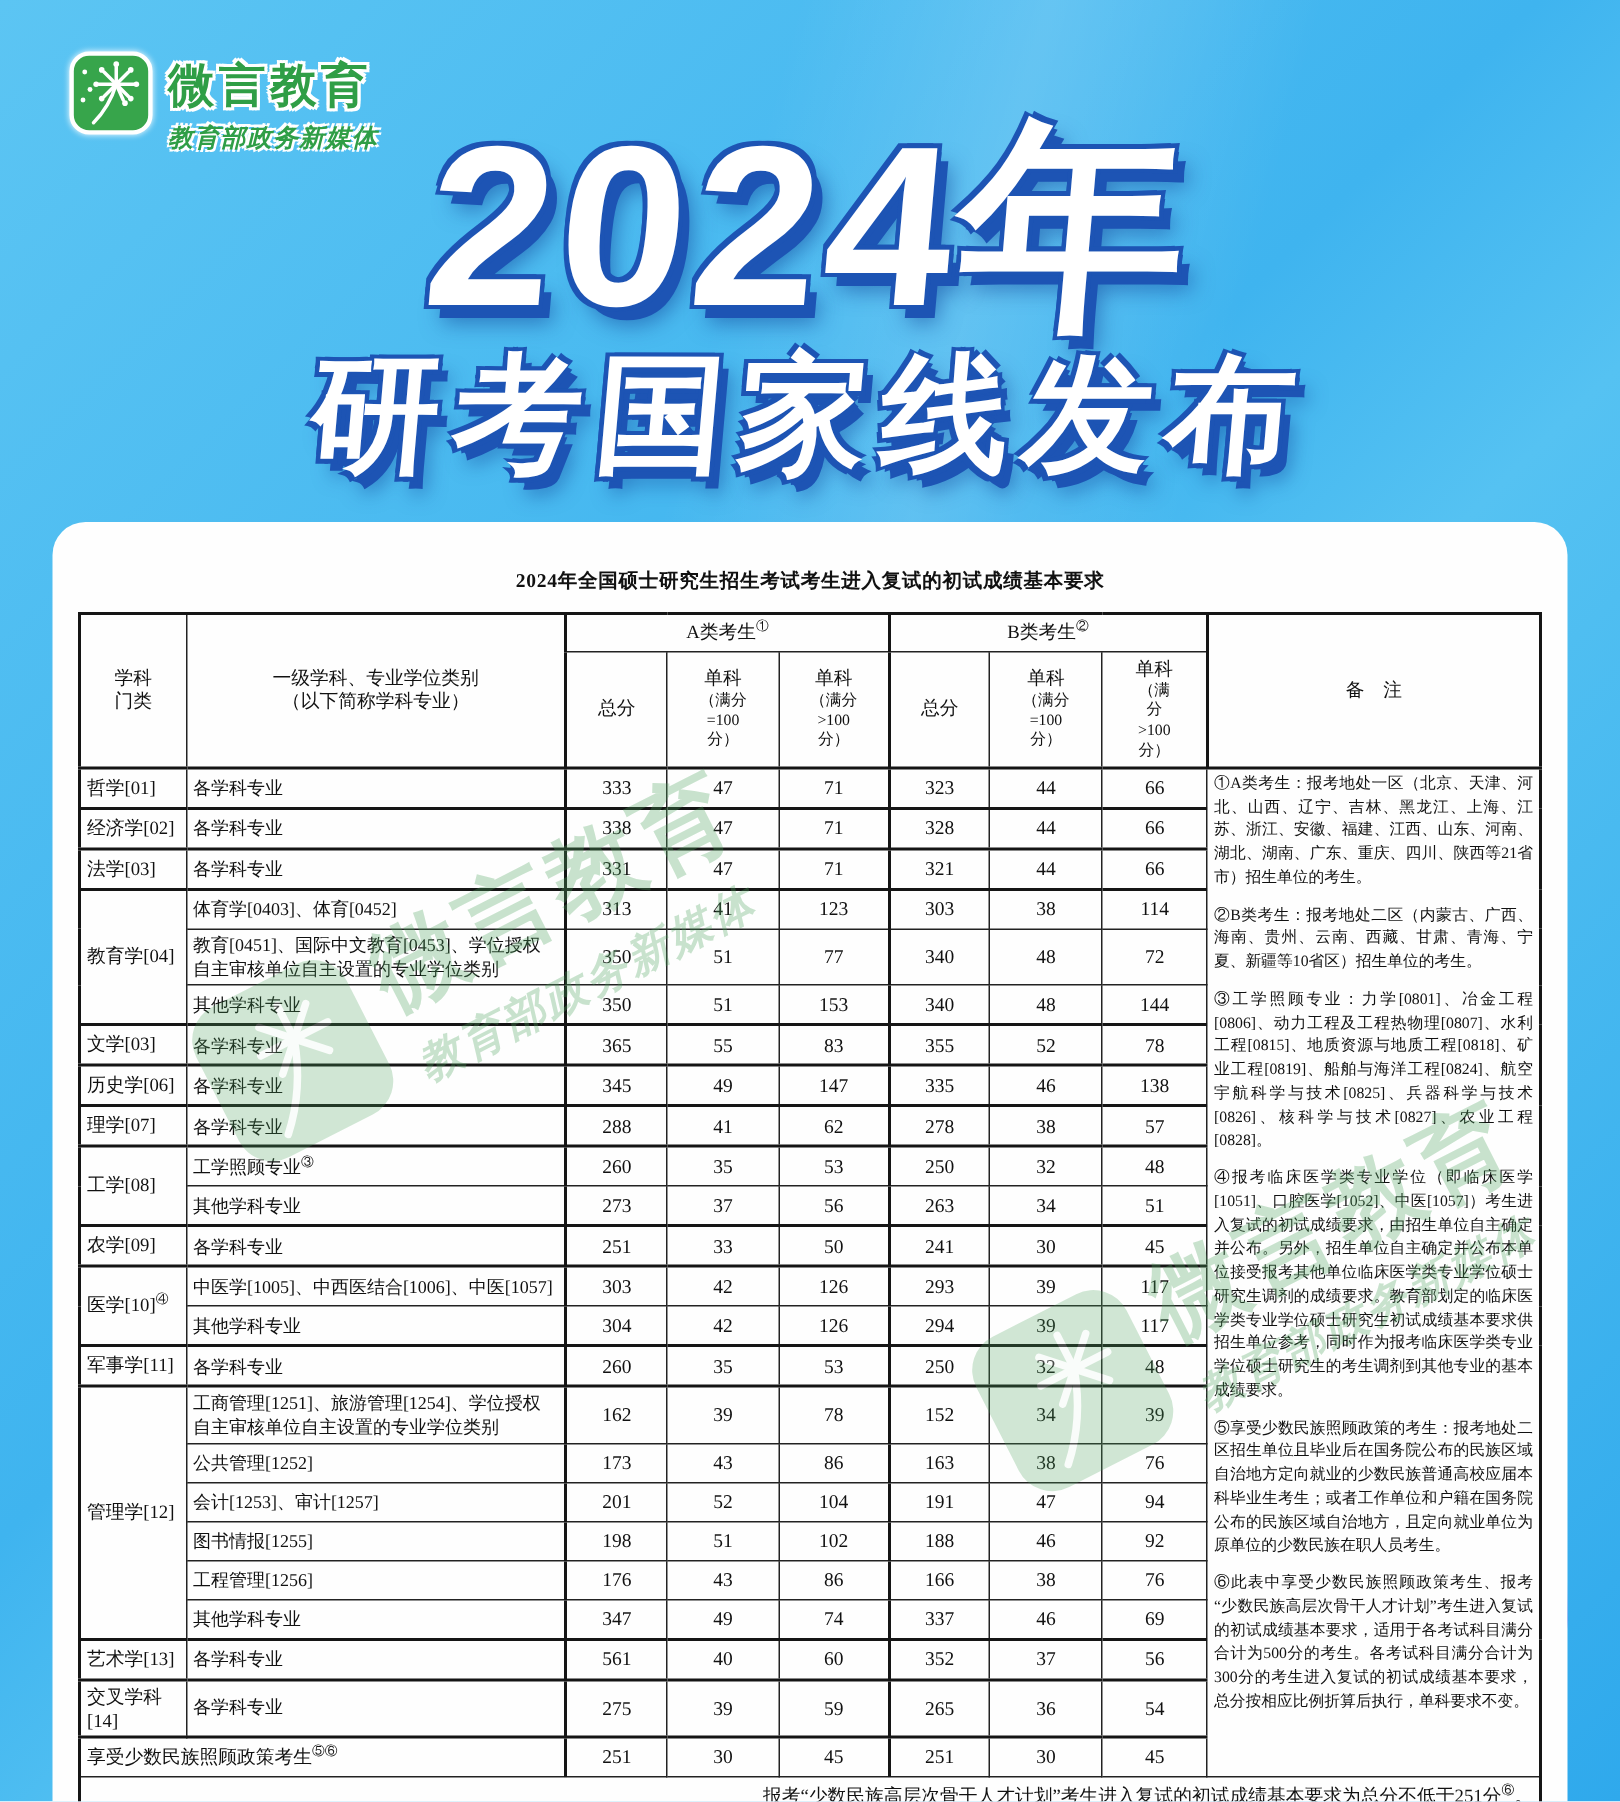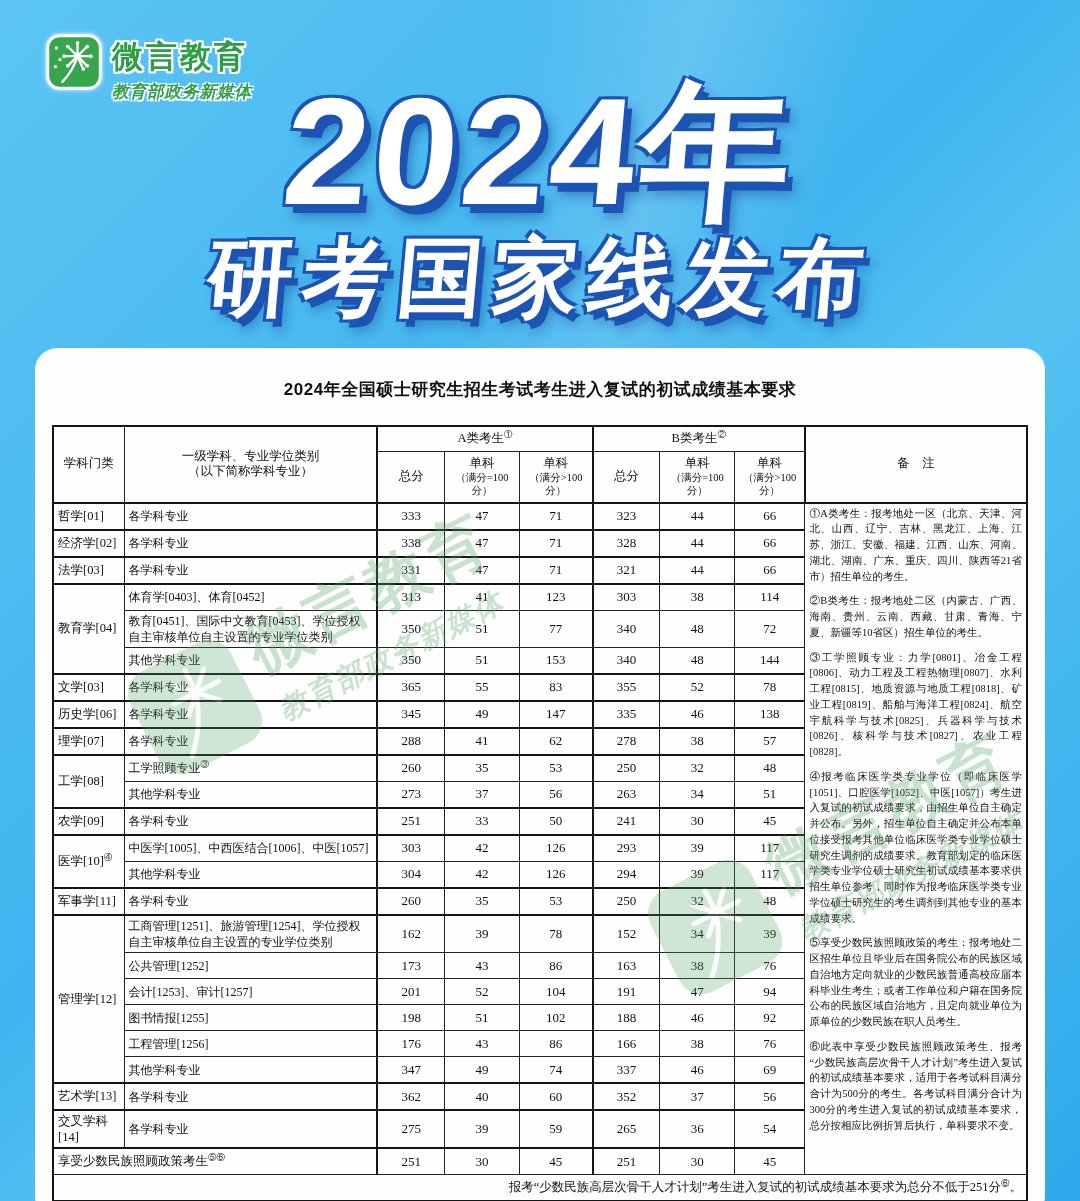--- a/index.html
+++ b/index.html
@@ -45,31 +45,31 @@
   .card-shadow{
     position:absolute; left:46px; top:420px; width:990px; height:700px;
     background:var(--card-shadow,#2e7cea); border-radius:26px;
     transform:rotate(-1.7deg); z-index:1;
   }
   .card{
     position:absolute; left:35px; top:348px; width:1010px; box-sizing:border-box;
     background:#fefefe; border-radius:22px; z-index:2; padding:30px 17px 16px 17px;
   }
   .table-title{
-    text-align:center; font-family:Liberation Sans, sans-serif;
-    font-size:17px; font-weight:bold; color:#111; margin-bottom:24px; letter-spacing:.5px;
+    text-align:center; font-family:Liberation Serif, serif;
+    font-size:13px; font-weight:bold; color:#111; margin-bottom:12px; letter-spacing:.5px;
   }
   
   table.score{
     width:976px; border-collapse:collapse; table-layout:fixed;
     font-family:"Liberation Serif","DejaVu Serif",serif; color:#111;
     border:2px solid #151515;
   }
   table.score th, table.score td{ border:1px solid #222; padding:2px 4px; }
-  table.score th{ font-weight:normal; text-align:center; font-size:12.5px; line-height:1.25; padding:4px 4px;margin-left:44px;}
+  table.score th{ font-weight:normal; text-align:center; font-size:12.5px; line-height:1.25; padding:4px 20px;margin-left:44px;}
   th .paren{ font-size:10.5px; }
   td.score-cell{ text-align:center; font-size:13px; }
   td.category-cell{ font-size:12.5px; padding-left:5px; }
   td.major-cell{ font-size:12px; line-height:1.35; padding:3px 5px; }
   td.special-label{ font-size:12.5px; padding-left:5px; }
   tr.group-start td{ border-top:2px solid #151515; }
   col.c-cat{width:7.3%;} col.c-major{width:26%;}
   col.c-a1{width:6.9%;} col.c-a2{width:7.7%;} col.c-a3{width:7.5%;}
   col.c-b1{width:6.9%;} col.c-b2{width:7.7%;} col.c-b3{width:7.2%;}
   col.c-remark{width:22.8%;}
@@ -393,21 +393,21 @@
             <td class="score-cell sep-left">347</td>
             <td class="score-cell">49</td>
             <td class="score-cell">74</td>
             <td class="score-cell sep-left">337</td>
             <td class="score-cell">46</td>
             <td class="score-cell">69</td>
           </tr>
           <tr class="group-start">
             <td class="category-cell" rowspan="1">艺术学[13]</td>
             <td class="major-cell">各学科专业</td>
-            <td class="score-cell sep-left">362</td>
+            <td class="score-cell sep-left">561</td>
             <td class="score-cell">40</td>
             <td class="score-cell">60</td>
             <td class="score-cell sep-left">352</td>
             <td class="score-cell">37</td>
             <td class="score-cell">56</td>
           </tr>
           <tr class="group-start">
             <td class="category-cell" rowspan="1">交叉学科[14]</td>
             <td class="major-cell">各学科专业</td>
             <td class="score-cell sep-left">275</td>

